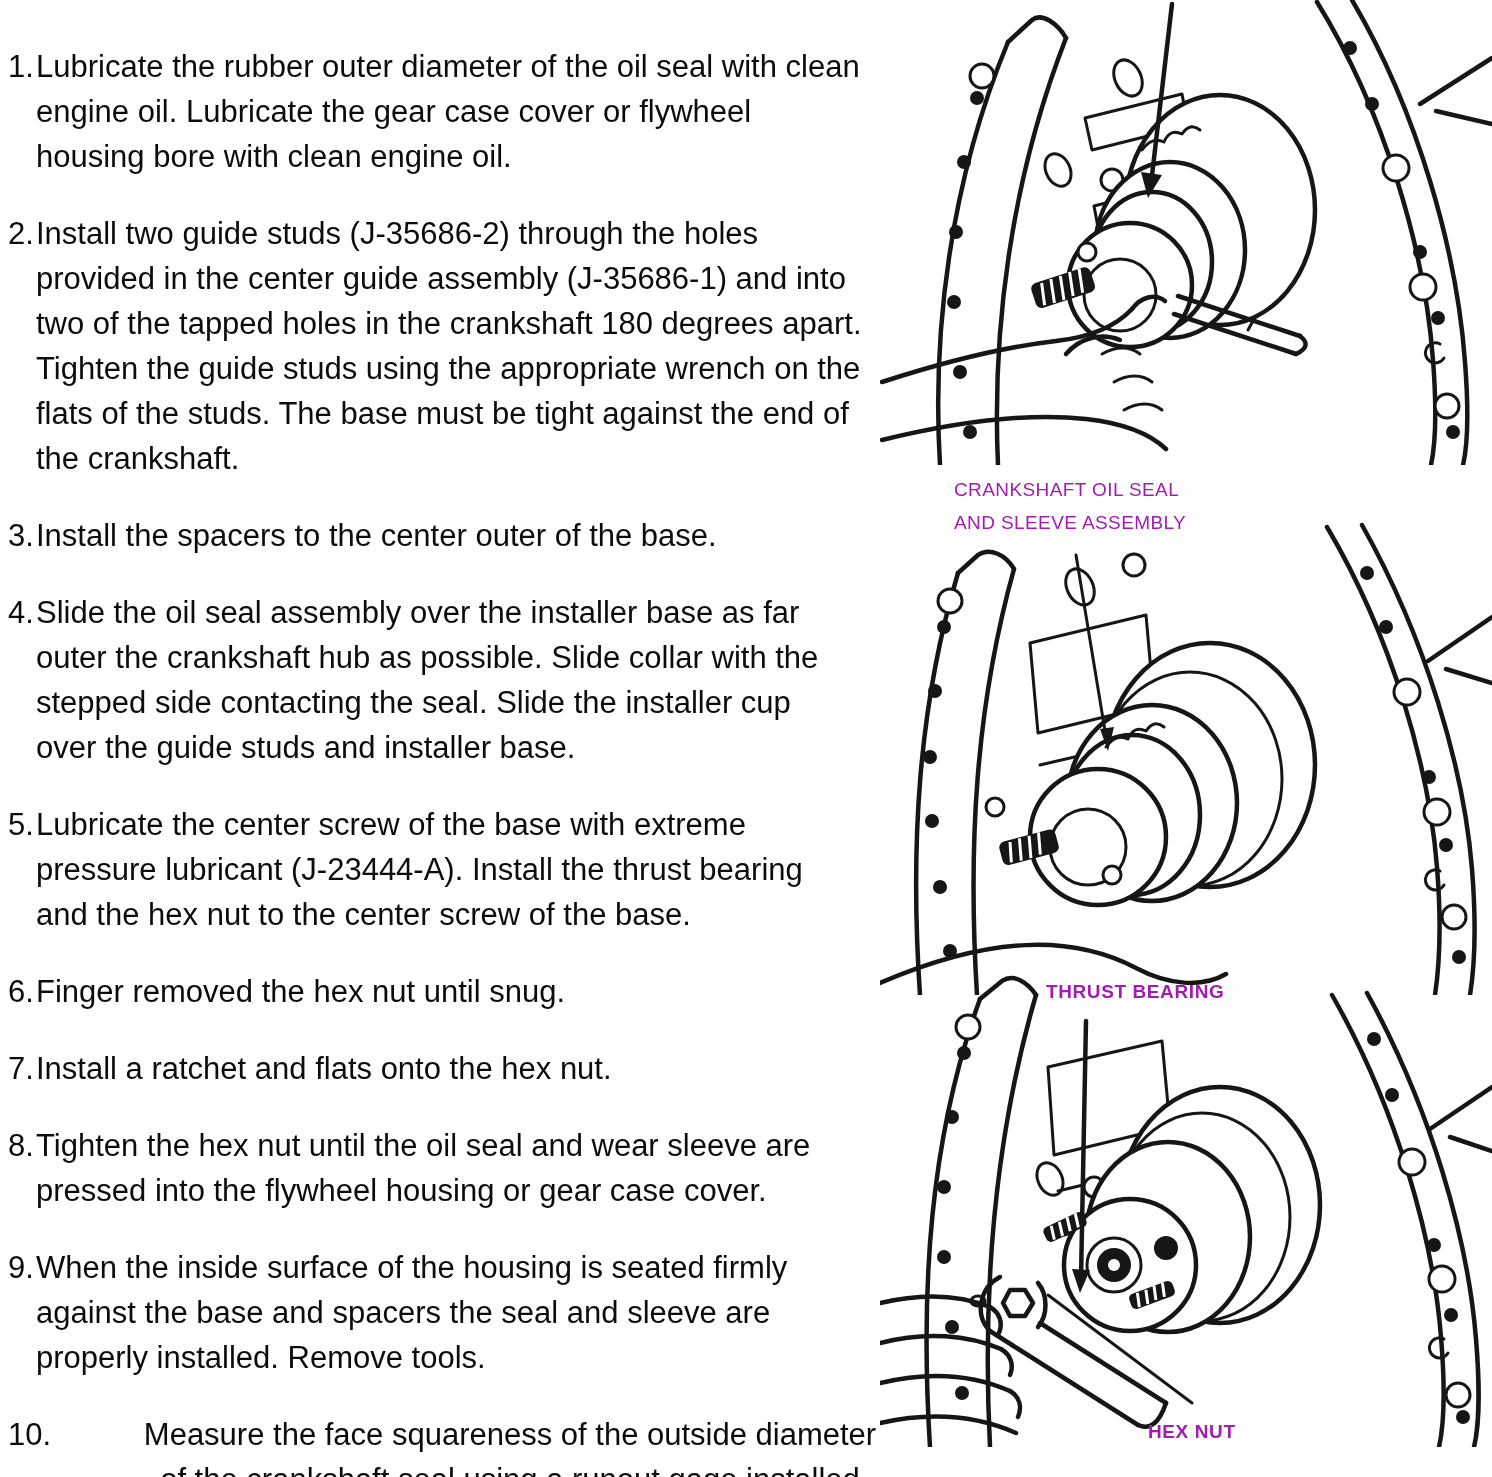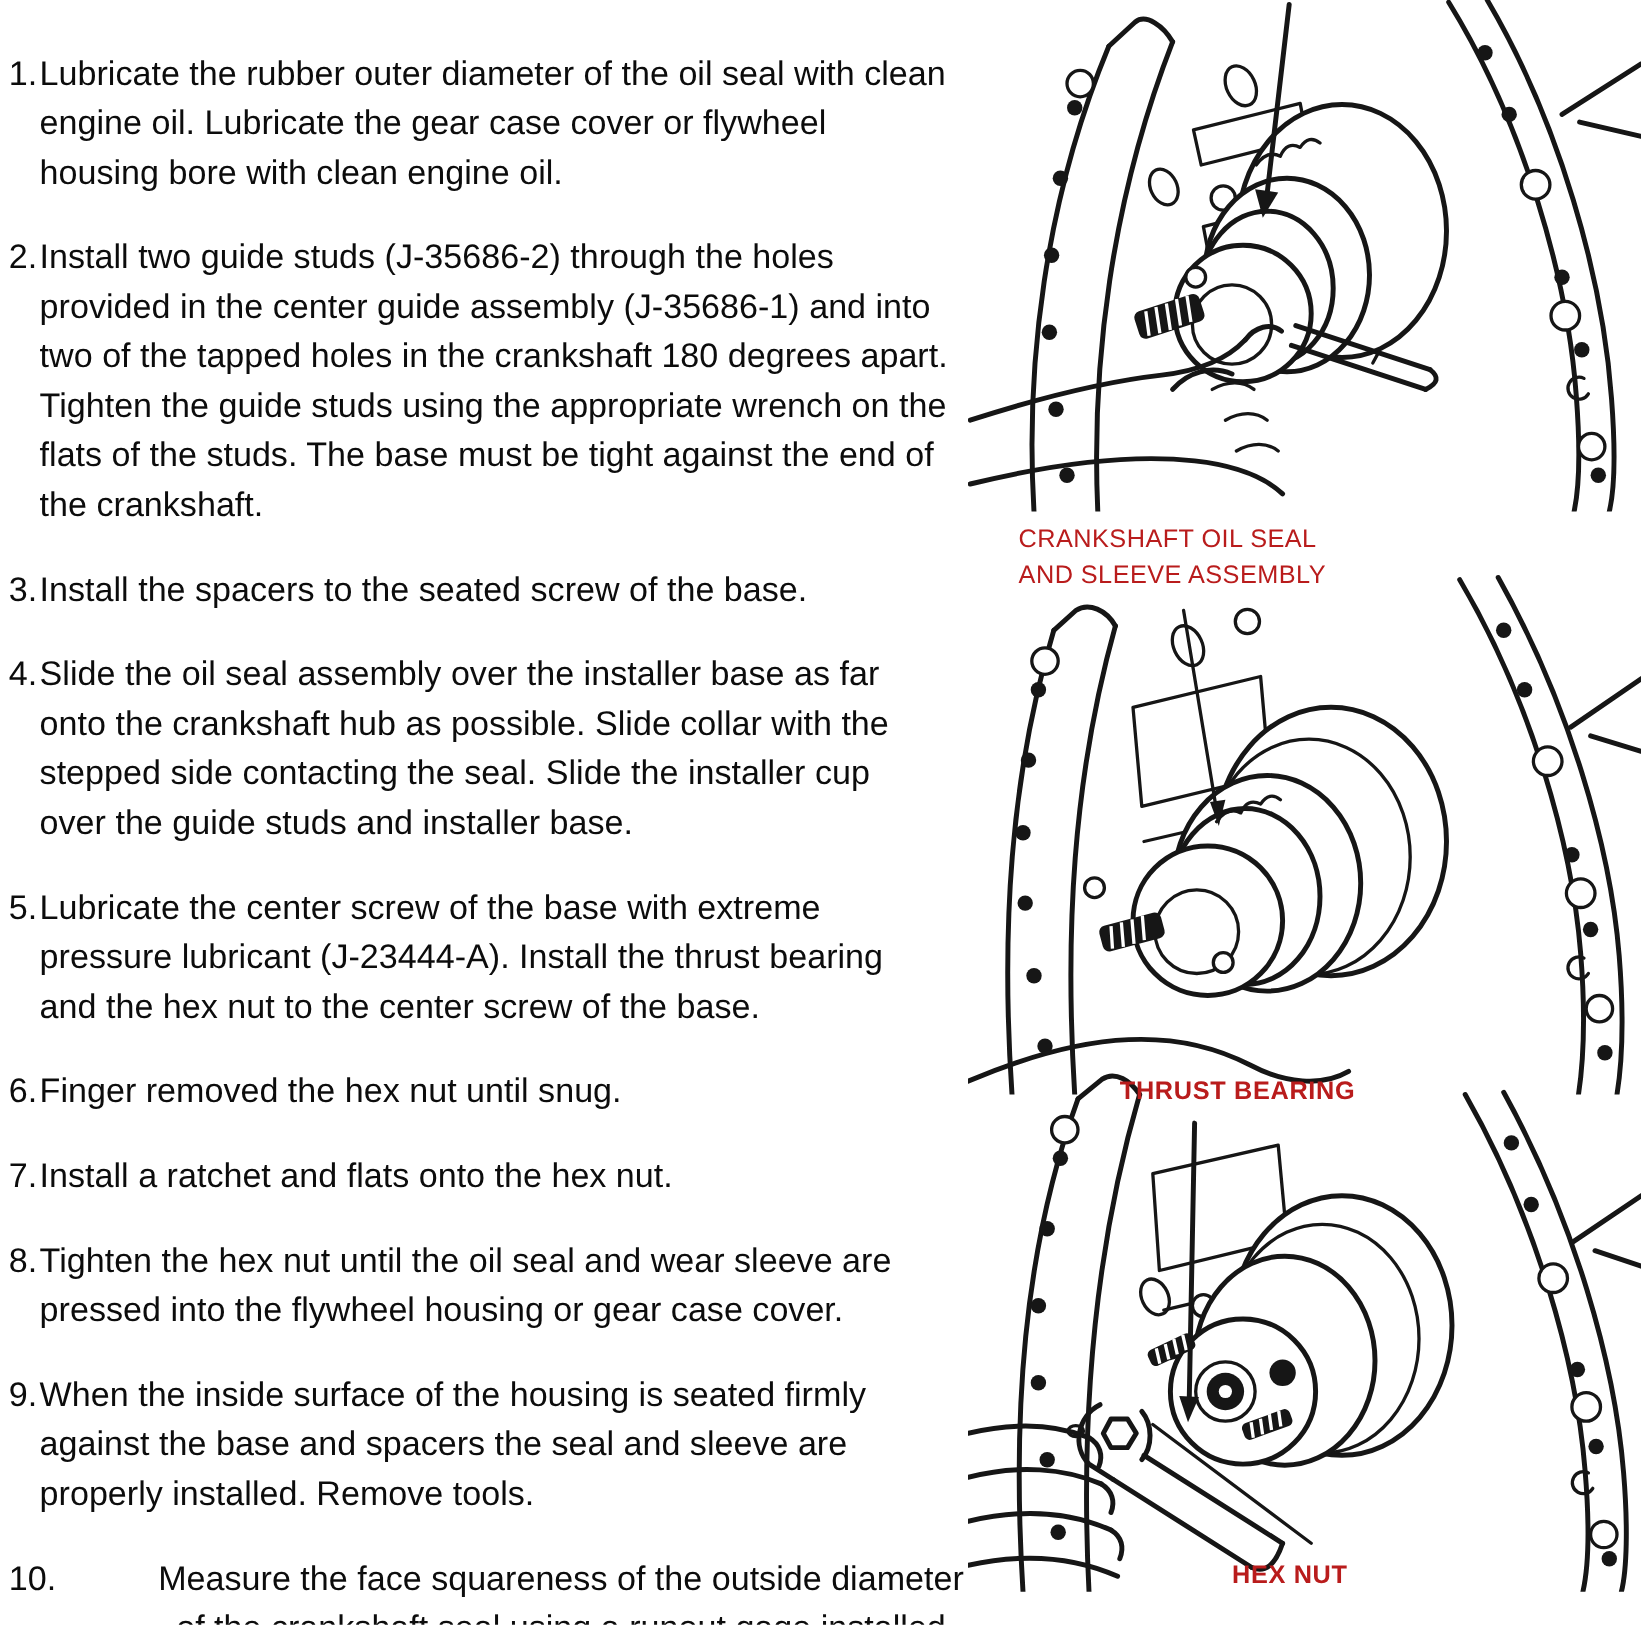--- a/index.html
+++ b/index.html
@@ -14,22 +14,22 @@
   .step .num{position:absolute;left:2px;top:0;}
   .step .txt{display:block;white-space:pre-line;margin-top:32px;}
   .step.step10{padding-left:56px;margin-top:18px;text-align:center;}
 
   
   .fig{position:absolute;overflow:visible;}
   .fig svg{position:absolute;left:0;top:0;}
   #fig1{left:880px;top:0;width:612px;height:465px;}
   #fig2{left:880px;top:465px;width:612px;height:530px;}
   #fig3{left:880px;top:965px;width:612px;height:482px;}
-  .figlabel{position:absolute;font-size:23px;line-height:33px;
-            letter-spacing:.4px;color:#b91c1c;white-space:pre-line;z-index:3;}
+  .figlabel{position:absolute;font-size:19px;line-height:33px;
+            letter-spacing:.4px;color:#a21caf;white-space:pre-line;z-index:3;margin-left:28px;}
   .figlabel.bold{font-weight:bold;letter-spacing:.6px;}
 
   
   .ln{fill:none;stroke:#161616;stroke-width:4.5;stroke-linecap:round;stroke-linejoin:round;}
   .thin{stroke-width:3;}
   .wfill{fill:#ffffff;}
   .bfill{fill:#161616;stroke:none;}
   .thread{stroke:#ffffff;stroke-width:3;fill:none;}
 </style>
 </head>
@@ -48,26 +48,26 @@
       <span class="num">2.</span>
       <span class="txt">Install two guide studs (J-35686-2) through the holes
 provided in the center guide assembly (J-35686-1) and into
 two of the tapped holes in the crankshaft 180 degrees apart.
 Tighten the guide studs using the appropriate wrench on the
 flats of the studs. The base must be tight against the end of
 the crankshaft.</span>
     </div>
     <div class="step">
       <span class="num">3.</span>
-      <span class="txt">Install the spacers to the seated screw of the base.</span>
+      <span class="txt">Install the spacers to the center outer of the base.</span>
     </div>
     <div class="step">
       <span class="num">4.</span>
       <span class="txt">Slide the oil seal assembly over the installer base as far
-onto the crankshaft hub as possible. Slide collar with the
+outer the crankshaft hub as possible. Slide collar with the
 stepped side contacting the seal. Slide the installer cup
 over the guide studs and installer base.</span>
     </div>
     <div class="step">
       <span class="num">5.</span>
       <span class="txt">Lubricate the center screw of the base with extreme
 pressure lubricant (J-23444-A). Install the thrust bearing
 and the hex nut to the center screw of the base.</span>
     </div>
     <div class="step">

